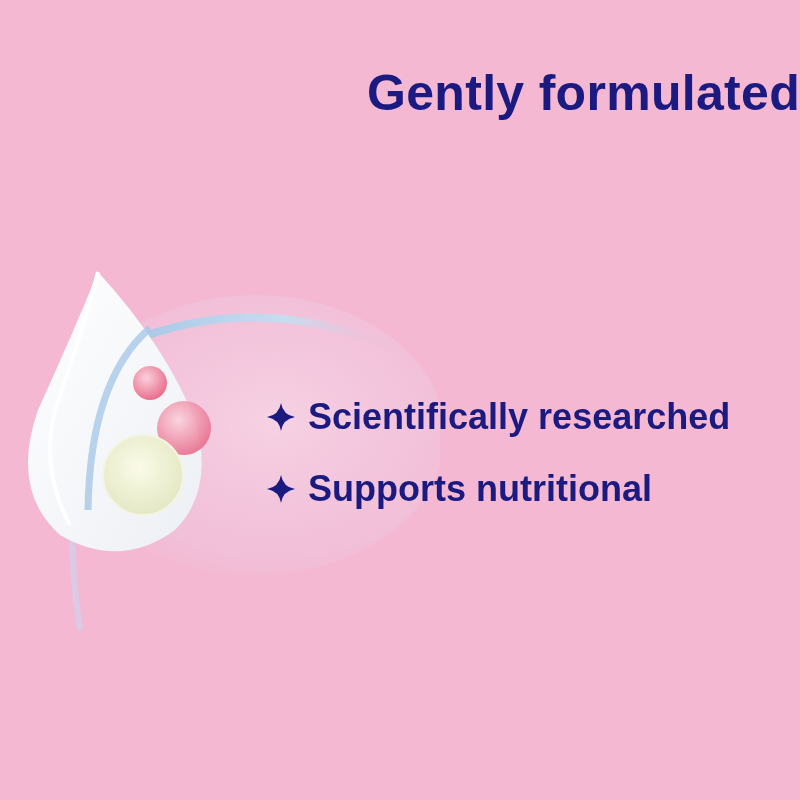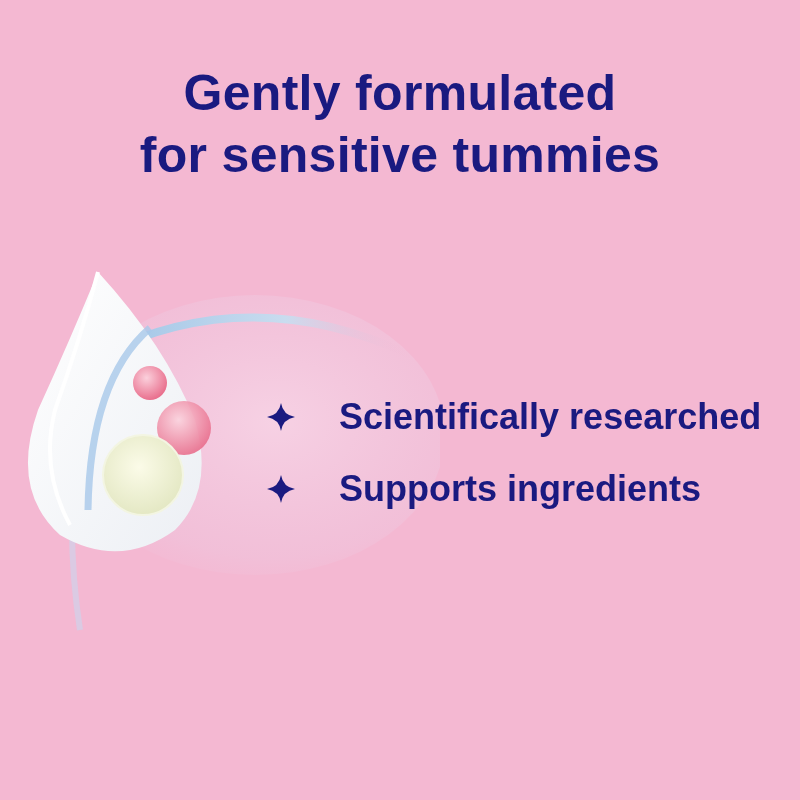--- a/index.html
+++ b/index.html
@@ -1,30 +1,29 @@
 <!DOCTYPE html>
 <html><head>
 <meta charset="utf-8">
 <style>
   html,body{margin:0;padding:0;}
   body{width:800px;height:800px;background:#f4b8d2;position:relative;overflow:hidden;font-family:"Liberation Sans",sans-serif;}
-  .headline{position:absolute;top:62px;left:0;width:800px;text-align:center;color:#1a1a80;font-weight:bold;font-size:50px;line-height:62px;letter-spacing:0.3px;}
+  .headline{position:absolute;top:62px;left:0;width:800px;text-align:right;color:#1a1a80;font-weight:bold;font-size:50px;line-height:62px;letter-spacing:0.3px;}
   .headline div{margin:0;}
   .art{position:absolute;left:0;top:260px;width:440px;height:380px;}
   .bullets{position:absolute;left:266px;top:388px;color:#1a1a80;font-weight:bold;font-size:36px;line-height:58px;}
-  .bullet{display:flex;align-items:flex-start;margin-bottom:14px;gap:31px;}
+  .bullet{display:flex;align-items:flex-start;margin-bottom:14px;}
   .star{width:30px;height:58px;display:flex;align-items:center;margin-right:12px;}
   .text{display:flex;flex-direction:column;}
 </style>
 </head>
 <body>
 
 <div class="headline">
   <div>Gently formulated</div>
-  <div>for sensitive tummies</div>
 </div>
 
 <div class="art">
   <svg width="440" height="380" viewBox="0 0 440 380">
     <defs>
       <radialGradient id="bubble" cx="55%" cy="45%" r="70%">
         <stop offset="0%" stop-color="#f7d4e6" stop-opacity="0.9"></stop>
         <stop offset="70%" stop-color="#f0c4dc" stop-opacity="0.6"></stop>
         <stop offset="100%" stop-color="#f4b8d2" stop-opacity="0"></stop>
       </radialGradient>
@@ -74,16 +73,16 @@
       <span>Scientifically researched</span>
     </div>
   </div>
   <div class="bullet">
     <span class="star">
       <svg width="30" height="30" viewBox="0 0 30 30">
           <path d="M15 1 Q17 13 29 15 Q17 17 15 29 Q13 17 1 15 Q13 13 15 1 Z" fill="#1a1a80"></path>
         </svg>
     </span>
     <div class="text">
-      <span>Supports ingredients</span>
+      <span>Supports nutritional</span>
     </div>
   </div>
 </div>
 
 </body></html>

